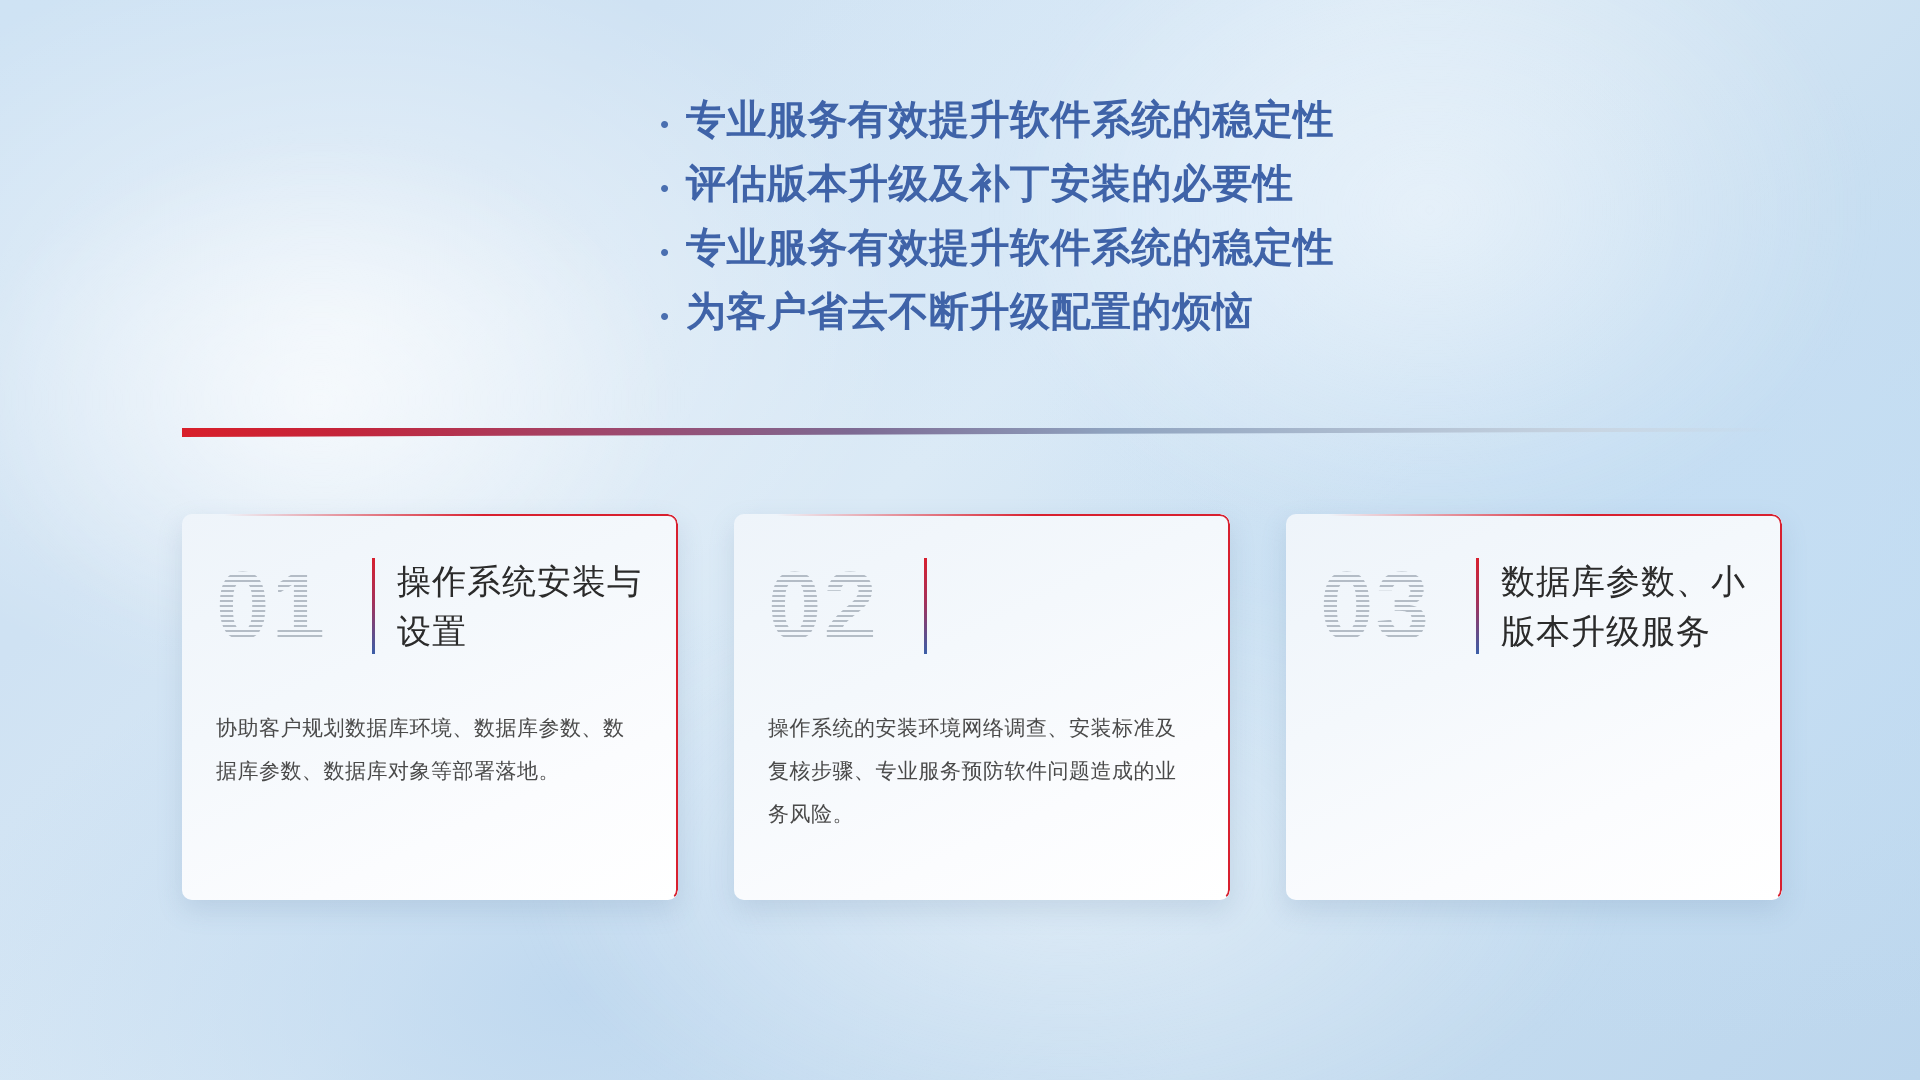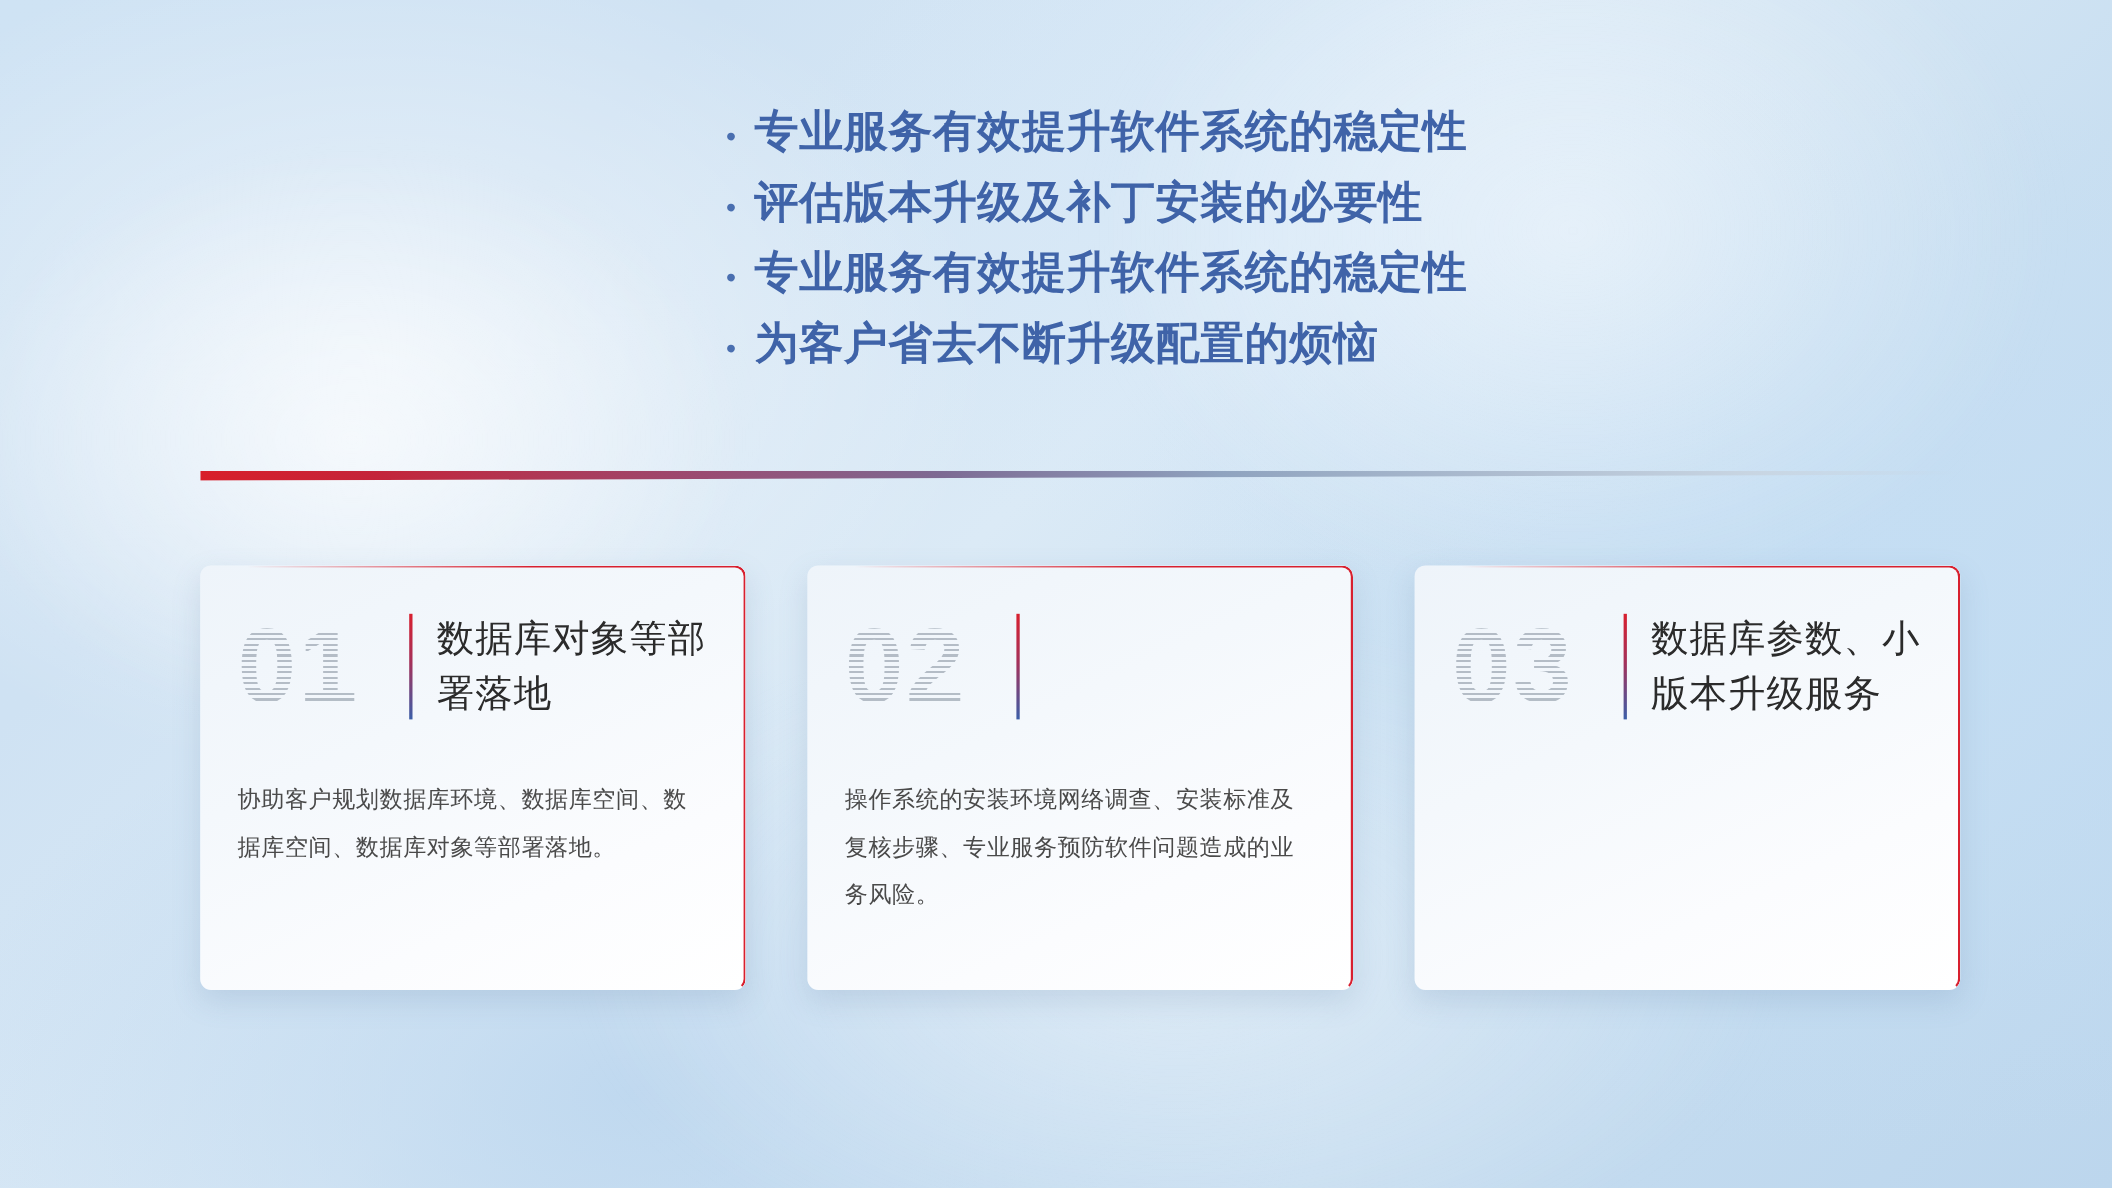--- a/index.html
+++ b/index.html
@@ -227,23 +227,23 @@
     <div class="bar"></div>
   </div>
 
   <div id="cards">
 
     <div class="card">
       <div class="card-inner">
         <div class="card-head">
           <div class="card-num">01<span class="card-num-ghost">01</span></div>
           <div class="card-rule"></div>
-          <div class="card-title">数据库对象等部署落地</div>
+          <div class="card-title">操作系统安装与设置</div>
         </div>
-        <div class="card-body">协助客户规划数据库环境、数据库空间、数据库空间、数据库对象等部署落地。</div>
+        <div class="card-body">协助客户规划数据库环境、数据库参数、数据库参数、数据库对象等部署落地。</div>
       </div>
     </div>
 
     <div class="card">
       <div class="card-inner">
         <div class="card-head">
           <div class="card-num">02<span class="card-num-ghost">02</span></div>
           <div class="card-rule"></div>
         </div>
         <div class="card-body">操作系统的安装环境网络调查、安装标准及复核步骤、专业服务预防软件问题造成的业务风险。</div>

